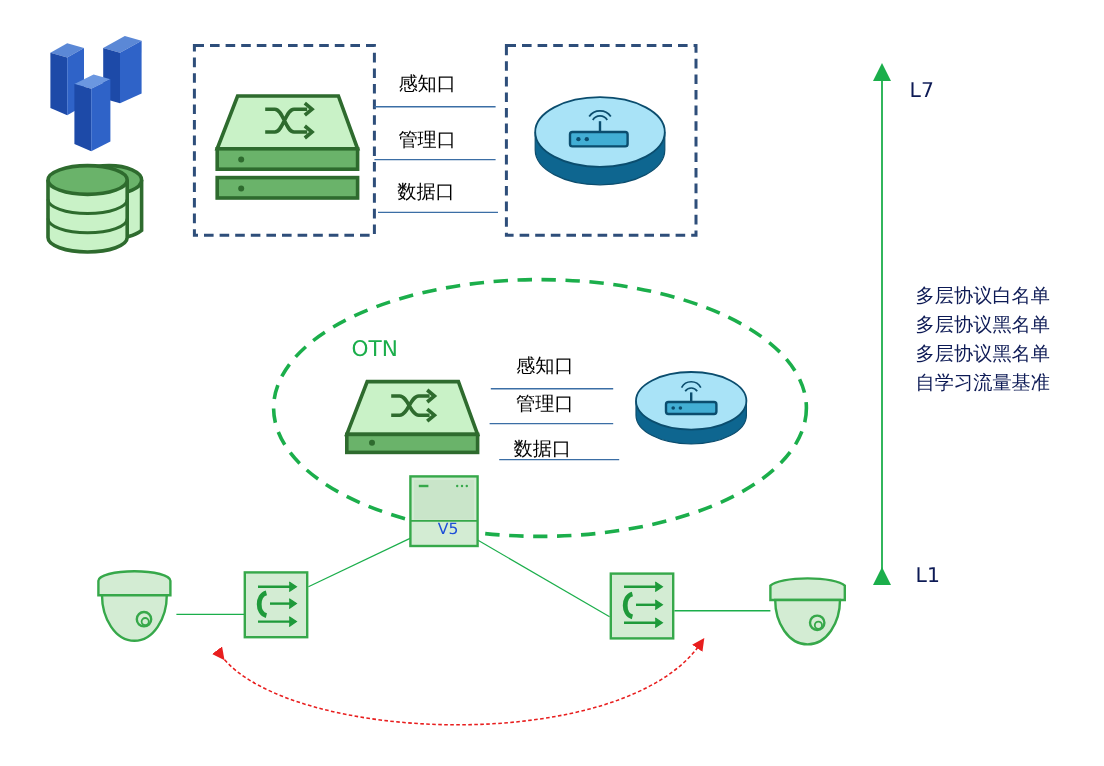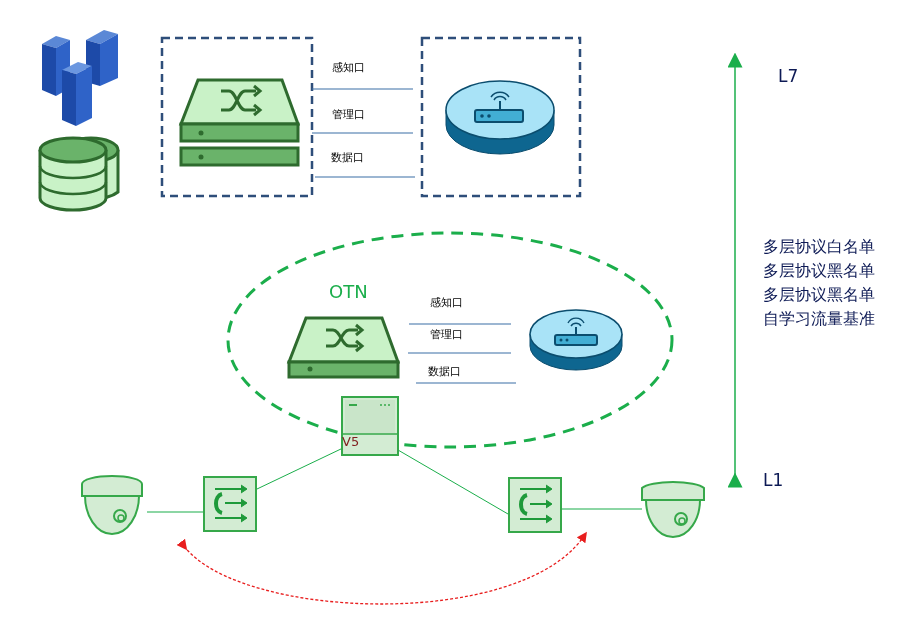--- a/index.html
+++ b/index.html
@@ -1,23 +1,23 @@
 <!DOCTYPE html>
 <html><head>
 <meta charset="utf-8">
 <style>
   html,body{margin:0;padding:0;background:#fff;}
   body{width:920px;height:638px;position:relative;overflow:hidden;font-family:"DejaVu Sans","Liberation Sans",sans-serif;}
   svg#diagram{position:absolute;left:0;top:0;}
-  .lbl{position:absolute;font-size:11px;color:#000;white-space:nowrap;}
+  .lbl{position:absolute;font-size:16px;color:#000;white-space:nowrap;}
   .layer{position:absolute;font-size:17px;color:#0d1a55;}
   .otn{position:absolute;font-size:18px;color:#1bae4b;}
   .rules{position:absolute;left:763px;top:236px;font-size:16px;line-height:24px;color:#0d1a55;}
   .rules div{white-space:nowrap;font-family:Liberation Mono, monospace;}
-  .v5{position:absolute;left:342px;top:434px;width:40px;text-align:left;font-size:13px;color:#7f1d1d;}
+  .v5{position:absolute;left:342px;top:434px;width:40px;text-align:right;font-size:13px;color:#1d4ed8;}
 </style>
 </head>
 <body>
 
 <svg id="diagram" width="920" height="638" viewBox="0 0 920 638" xmlns="http://www.w3.org/2000/svg">
   <defs>
     <marker id="arrGreen" markerWidth="10" markerHeight="10" refX="5" refY="5" orient="auto">
       <path d="M0,0 L10,5 L0,10 z" fill="#1bae4b"></path>
     </marker>
     <marker id="arrRed" markerWidth="8" markerHeight="8" refX="4" refY="4" orient="auto">
@@ -154,28 +154,28 @@
     <circle cx="682" cy="521" r="3" fill="none" stroke="#36a84a" stroke-width="1.5"></circle>
   </g>
 
   <path d="M184,546 C240,620 520,630 584,536" fill="none" stroke="#e81e1e" stroke-width="1.3" stroke-dasharray="3,2" marker-start="url(#arrRed)" marker-end="url(#arrRed)"></path>
 </svg>
 
 <div class="lbl" style="left:332px;top:60px;">感知口</div>
 <div class="lbl" style="left:332px;top:107px;">管理口</div>
 <div class="lbl" style="left:331px;top:150px;">数据口</div>
 
-<div class="otn" style="left:293px;top:281px;margin-left:36px;">OTN</div>
+<div class="otn" style="left:293px;top:281px;">OTN</div>
 <div class="lbl" style="left:430px;top:295px;">感知口</div>
 <div class="lbl" style="left:430px;top:327px;">管理口</div>
 <div class="lbl" style="left:428px;top:364px;">数据口</div>
 
 <div class="v5">V5</div>
 
-<div class="layer" style="left:778px;top:66px;">L7</div>
+<div class="layer" style="left:758px;top:66px;">L7</div>
 <div class="layer" style="left:763px;top:470px;text-align:center;">L1</div>
 
 <div class="rules">
   <div>多层协议白名单</div>
   <div>多层协议黑名单</div>
   <div>多层协议黑名单</div>
   <div>自学习流量基准</div>
 </div>
 
 </body></html>

